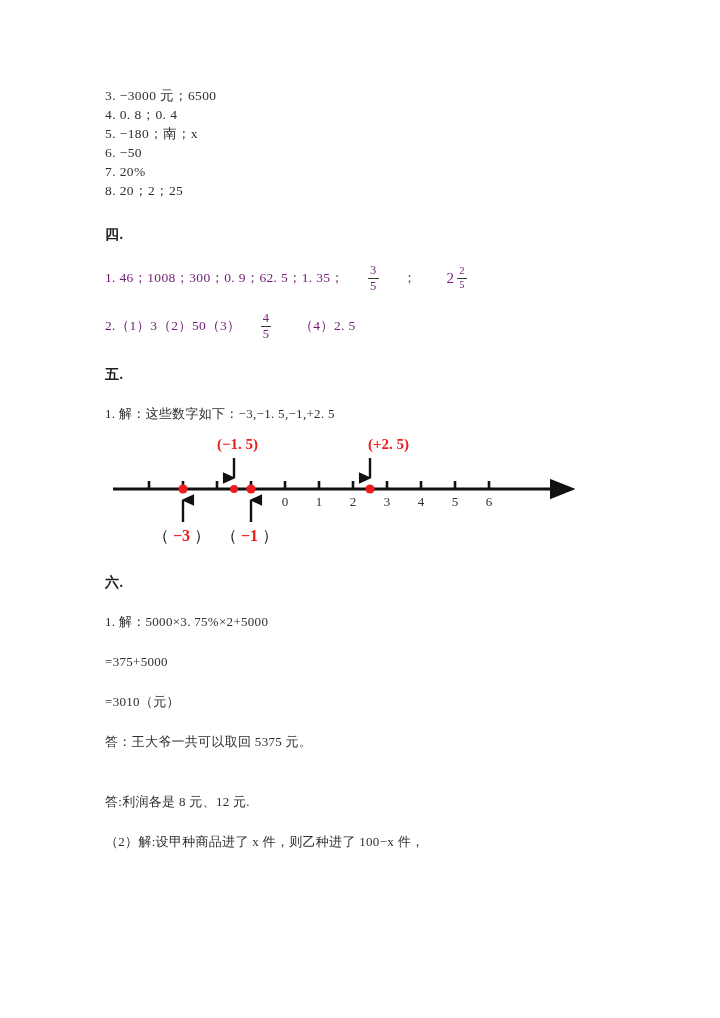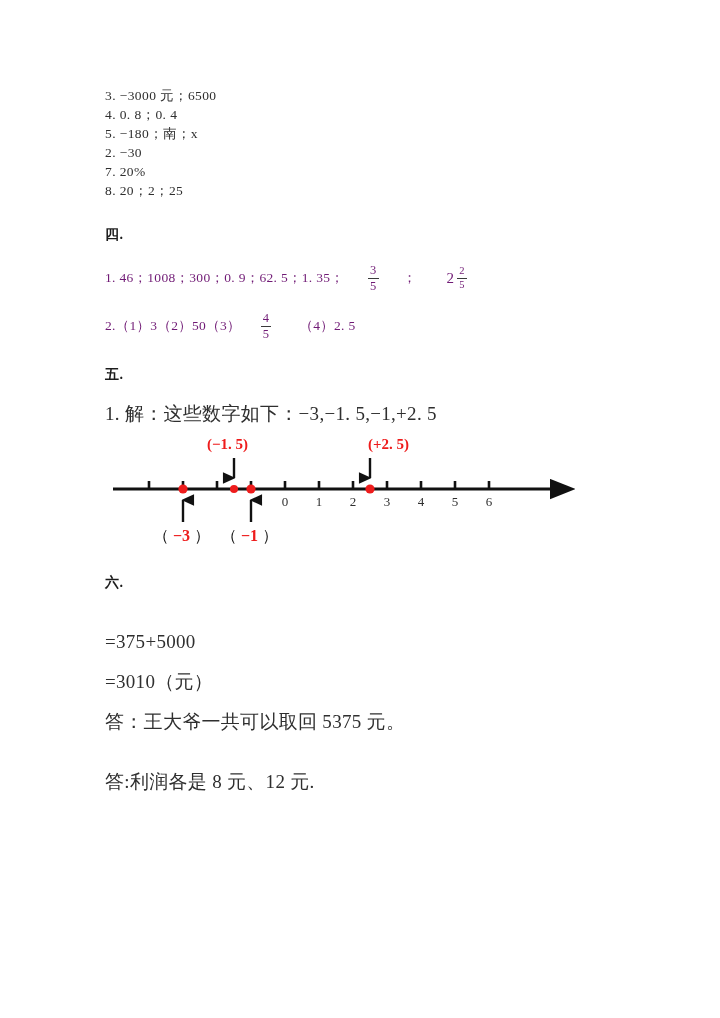--- a/index.html
+++ b/index.html
@@ -37,21 +37,21 @@
     color: #2f2f2f;
     white-space: pre;
   }
   .sec-head {
     font-size: 14px;
     font-weight: bold;
     color: #1c1c1c;
     letter-spacing: 0.5px;
   }
   .para {
-    font-size: 19px;
+    font-size: 13px;
     line-height: 20px;
     color: #2f2f2f;
     letter-spacing: 0.3px;
     white-space: pre;
   }
   .spacer-lg { height: 26px; }
   .spacer-md { height: 20px; }
   .spacer-sm { height: 12px; }
 
   
@@ -127,21 +127,21 @@
 </head>
 <body>
 
 <div class="page">
   <div class="content">
 
     <div>
       <div class="ansline">3. −3000 元；6500</div>
       <div class="ansline">4. 0. 8；0. 4</div>
       <div class="ansline">5. −180；南；x</div>
-      <div class="ansline">2. −30</div>
+      <div class="ansline">6. −50</div>
       <div class="ansline">7. 20%</div>
       <div class="ansline">8. 20；2；25</div>
     </div>
 
     <div class="spacer-lg"></div>
 
     <div class="sec-head">四.</div>
 
     <div class="spacer-md"></div>
 
@@ -224,21 +224,21 @@
           <circle cx="265" cy="53" r="4.6" fill="#ee1c1c"></circle>
         </g>
 
         <line x1="129" y1="22" x2="129" y2="42" stroke="#111111" stroke-width="2.4" marker-end="url(#tipDown)"></line>
         <line x1="265" y1="22" x2="265" y2="42" stroke="#111111" stroke-width="2.4" marker-end="url(#tipDown)"></line>
 
         <line x1="78" y1="86" x2="78" y2="64" stroke="#111111" stroke-width="2.4" marker-end="url(#tipUp)"></line>
         <line x1="146" y1="86" x2="146" y2="64" stroke="#111111" stroke-width="2.4" marker-end="url(#tipUp)"></line>
       </svg>
 
-      <div class="nl-label" style="left:102px; top:0px;">(−1. 5)</div>
+      <div class="nl-label" style="left:112px; top:0px;">(−1. 5)</div>
       <div class="nl-label" style="left:239px; top:0px;margin-left:24px;">(+2. 5)</div>
 
       <div class="nl-tick-label" style="left:180px; top:58px;">0</div>
       <div class="nl-tick-label" style="left:214px; top:58px;">1</div>
       <div class="nl-tick-label" style="left:248px; top:58px;">2</div>
       <div class="nl-tick-label" style="left:282px; top:58px;">3</div>
       <div class="nl-tick-label" style="left:316px; top:58px;">4</div>
       <div class="nl-tick-label" style="left:350px; top:58px;">5</div>
       <div class="nl-tick-label" style="left:384px; top:58px;">6</div>
 
@@ -249,26 +249,28 @@
         <span>（</span><em>−1</em><span>）</span>
       </div>
     </div>
 
     <div class="spacer-md"></div>
 
     <div class="sec-head">六.</div>
 
     <div class="spacer-md"></div>
 
+    <div class="para">1. 解：5000×3. 75%×2+5000</div>
     <div class="spacer-md"></div>
     <div class="para">=375+5000</div>
     <div class="spacer-md"></div>
     <div class="para">=3010（元）</div>
     <div class="spacer-md"></div>
     <div class="para">答：王大爷一共可以取回 5375 元。</div>
     <div class="spacer-md"></div>
     <div class="spacer-md"></div>
     <div class="para">答:利润各是 8 元、12 元.</div>
     <div class="spacer-md"></div>
+    <div class="para">（2）解:设甲种商品进了 x 件，则乙种进了 100−x 件，</div>
     <div class="spacer-md"></div>
 
   </div>
 </div>
 
 </body></html>

